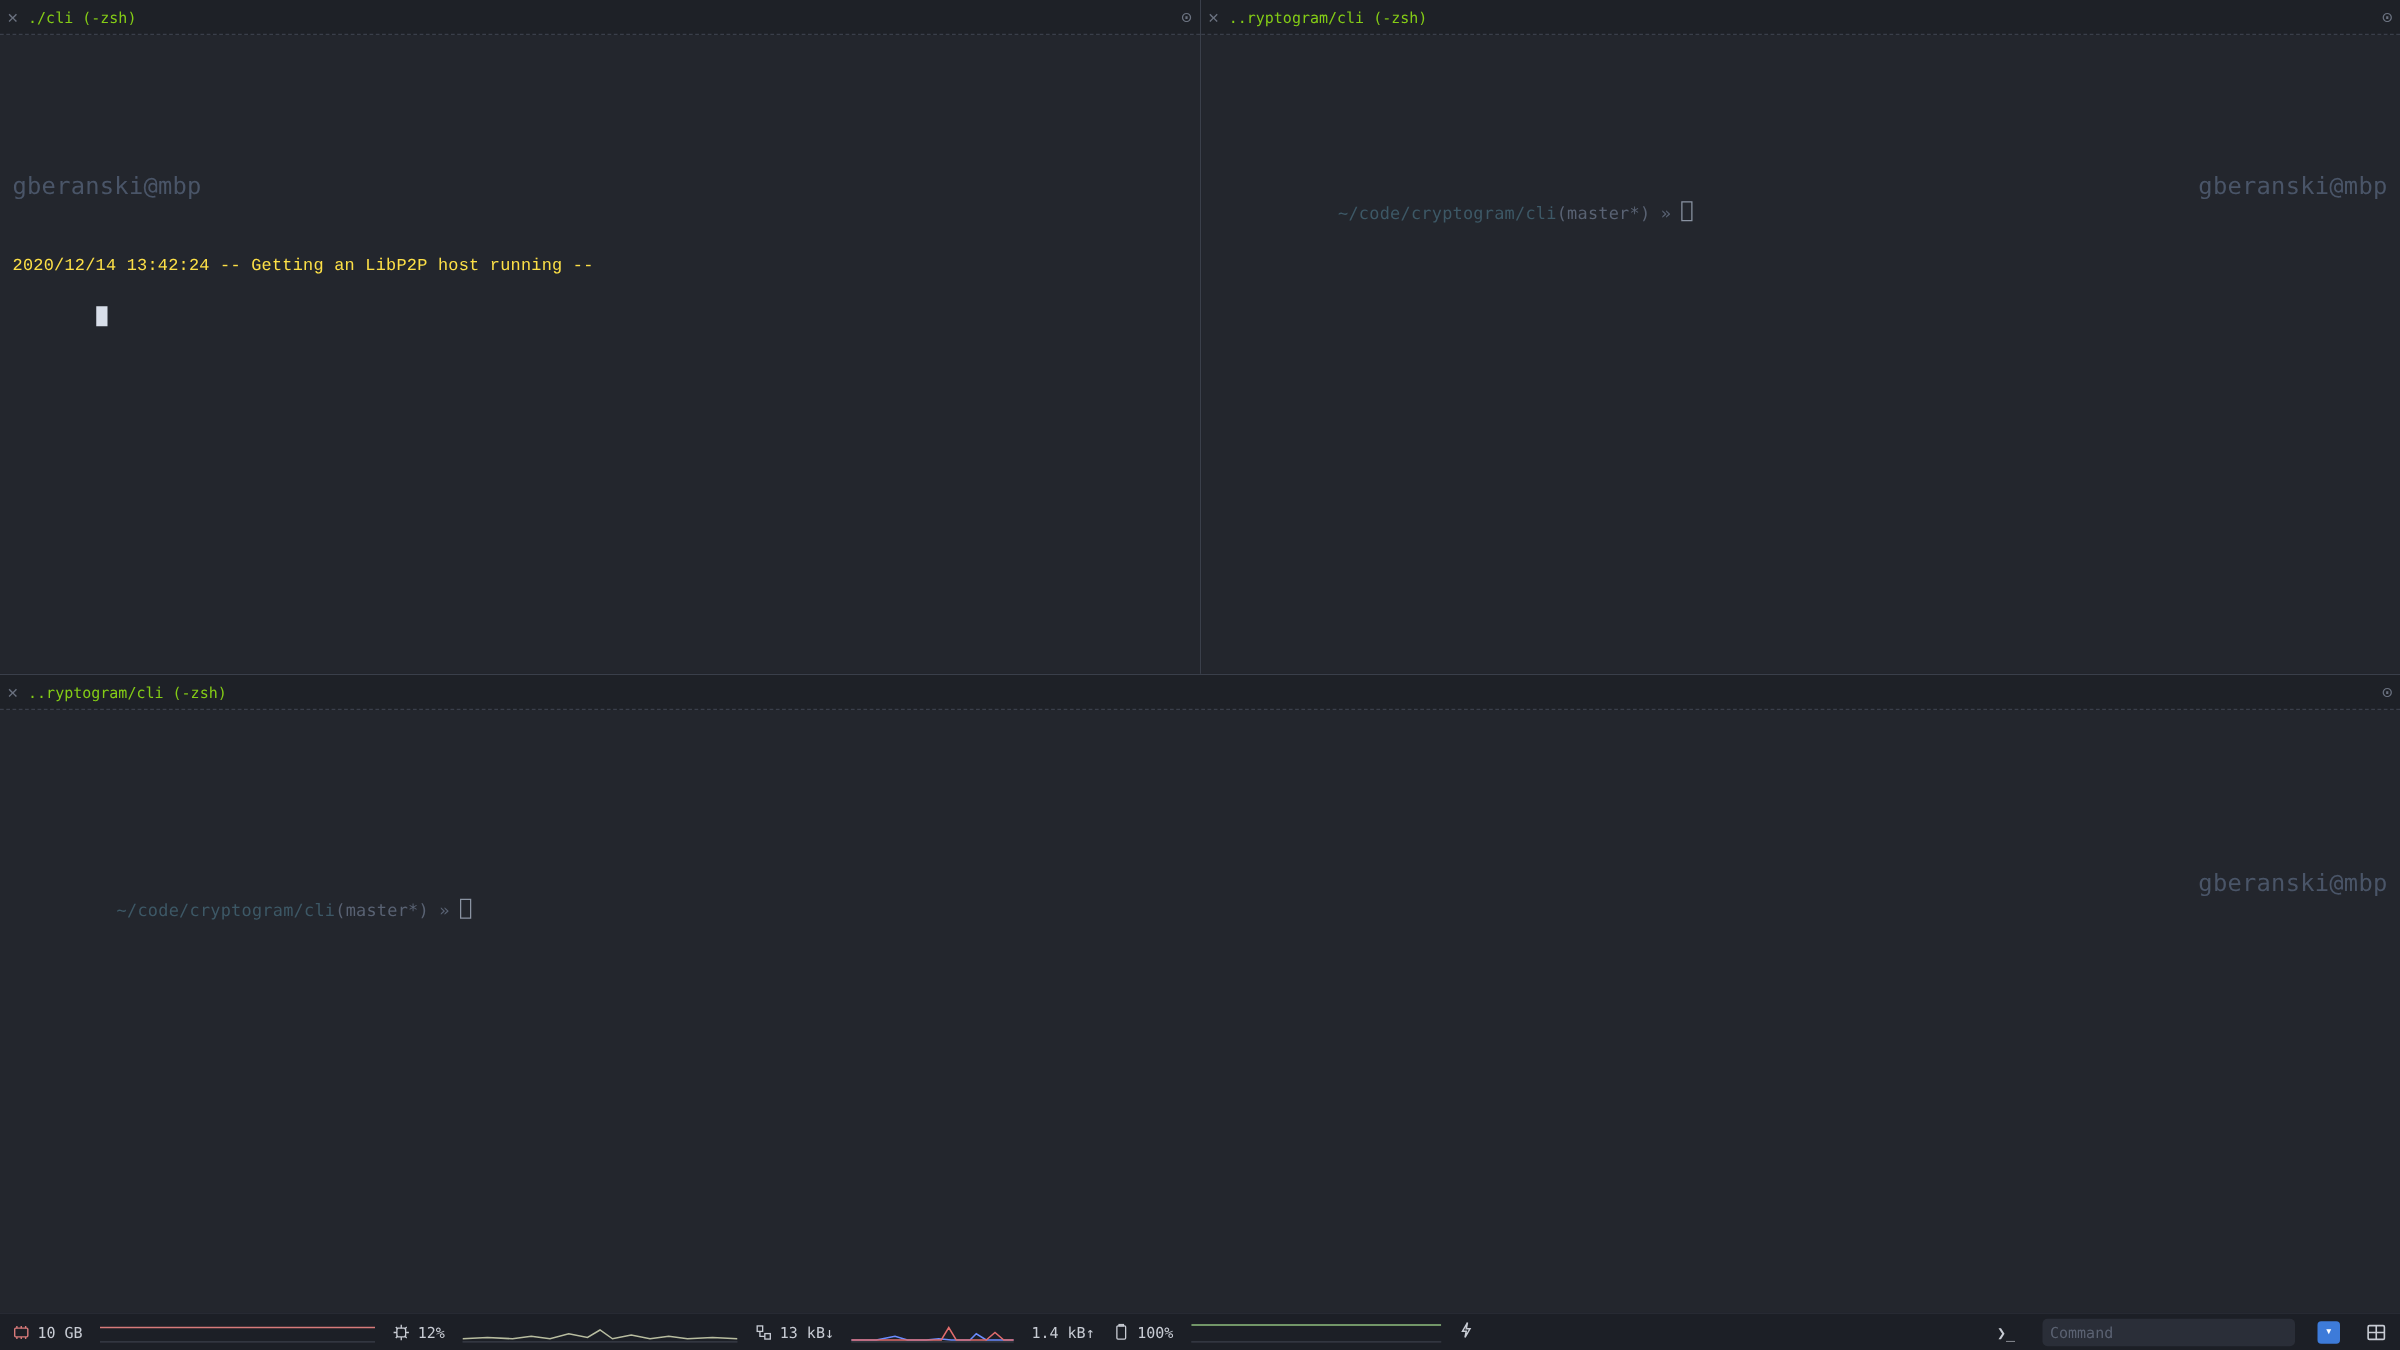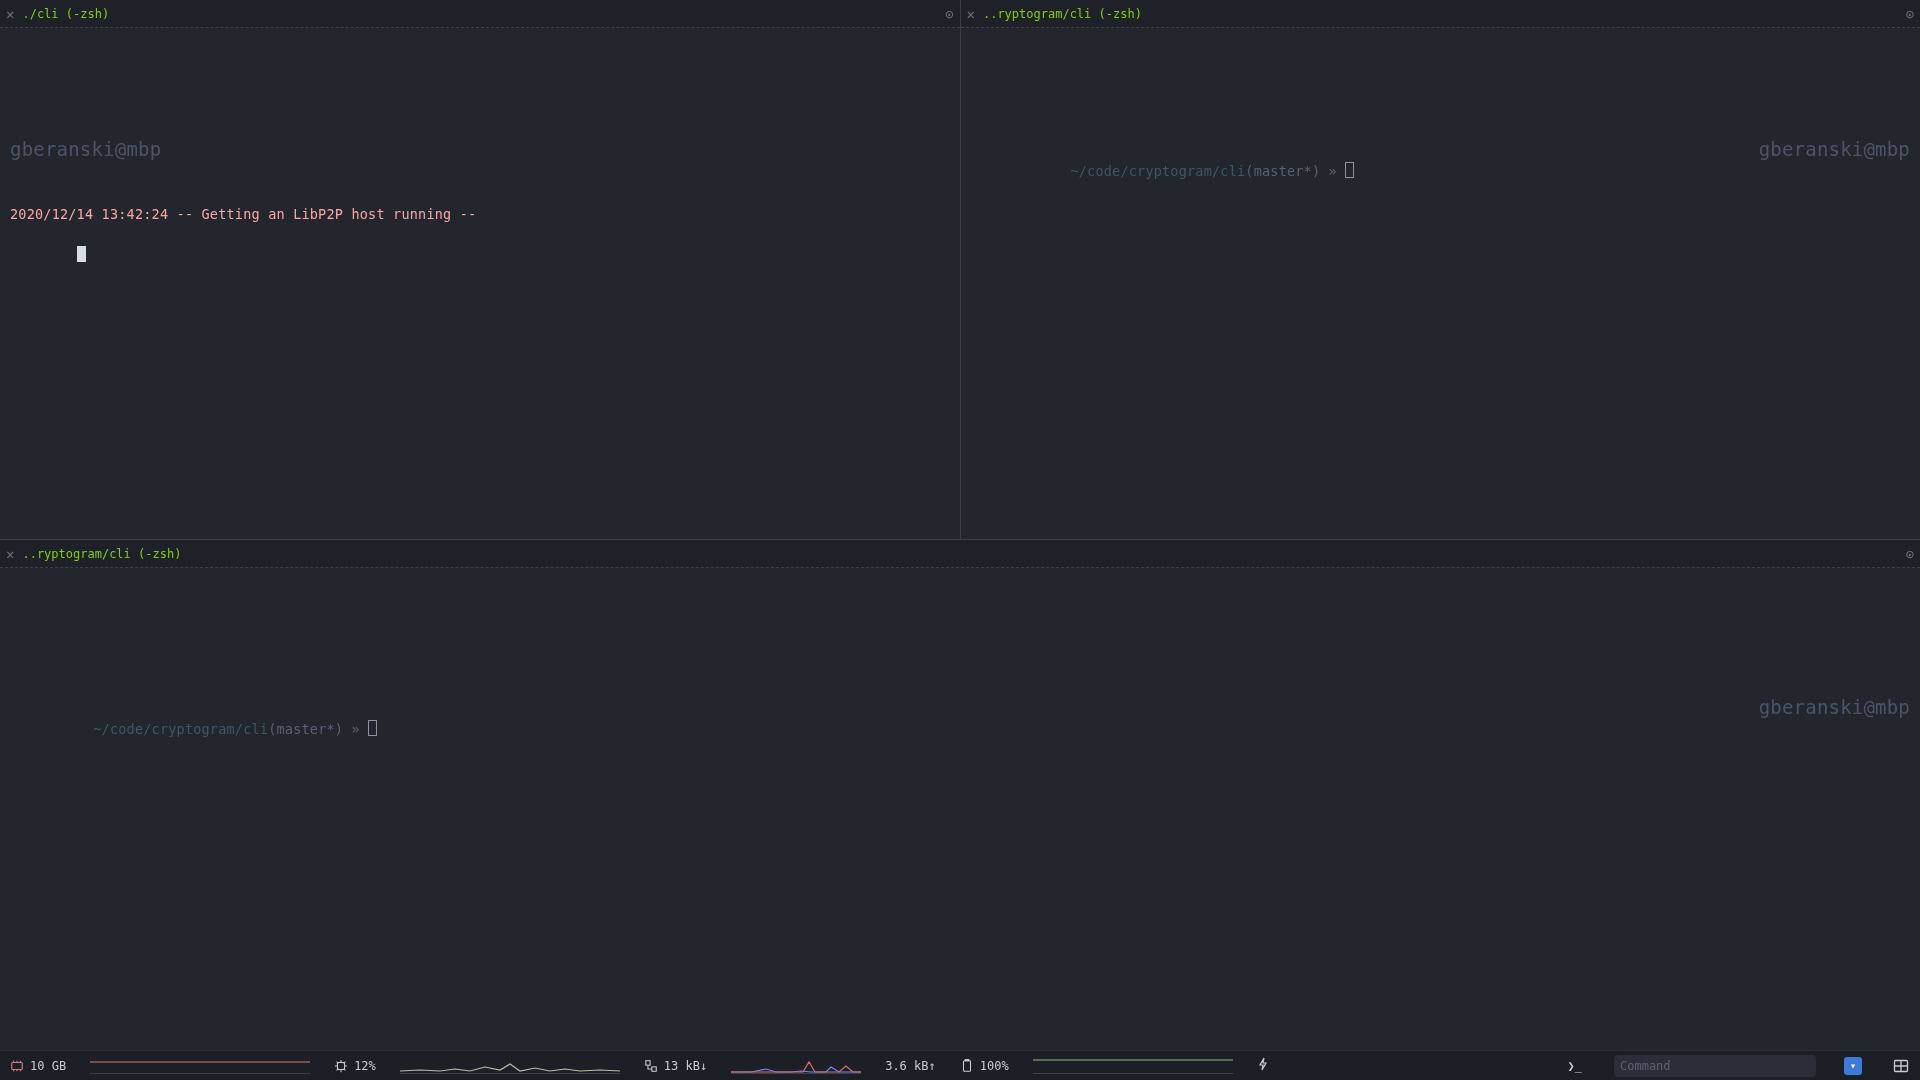--- a/index.html
+++ b/index.html
@@ -25,28 +25,28 @@
 .prompt-line.dim .path { color: #3d5866; }
 .path { color: #5fb3c4; }
 .branch-paren { color: #9aa0ac; }
 .branch-paren.dim { color: #596273; }
 .branch { color: #9aa0ac; }
 .branch.dim { color: #596273; }
 .arrow { color: #9aa0ac; }
 .arrow.dim { color: #596273; }
 .cmd { color: #d8dee9; }
 .userhost { color: #4a5568; font-size: 19px; }
-.log-line { color: #fca5a5; }
+.log-line { color: #fde047; font-family: Liberation Mono, monospace; }
 
 .cursor-block { display: inline-block; width: 9px; height: 16px; background: #d8dee9; vertical-align: -2px; }
 .cursor-hollow { display: inline-block; width: 9px; height: 16px; border: 1px solid #8a93a2; vertical-align: -2px; }
 
 .spacer-lines { height: 18px; }
 
-.status-bar { height: 30px; background: #1c1f26; border-top: 1px solid #2b2f39; display: flex; align-items: center; padding: 0 10px; gap: 24px; font-size: 12px; color: #c8ccd4; }
+.status-bar { height: 30px; background: #1c1f26; border-top: 1px solid #2b2f39; display: flex; align-items: center; padding: 0 10px; gap: 14px; font-size: 12px; color: #c8ccd4; }
 
 .sb-item { display: flex; align-items: center; gap: 6px; }
 .sb-icon { display: inline-flex; align-items: center; justify-content: center; width: 14px; height: 14px; }
 .sb-icon svg { width: 14px; height: 14px; }
 .sb-label { color: #c8ccd4; white-space: nowrap; }
 
 .spark { position: relative; height: 16px; flex: 0 0 auto; border-bottom: 1px solid #3a3f4a; }
 .spark svg { display: block; height: 16px; }
 .spark-mem { width: 220px; }
 .spark-cpu { width: 220px; }
@@ -171,21 +171,21 @@
       </span>
       <span class="sb-label">13 kB↓</span>
     </div>
     <div class="spark spark-net">
       <svg viewBox="0 0 130 16" preserveAspectRatio="none">
         <polyline points="0,14 20,14 35,11 45,14 60,14 70,13 80,14 95,14 100,9 108,14 120,14 130,14" fill="none" stroke="#6b8cff" stroke-width="1.2"></polyline>
         <polyline points="0,14 30,14 50,14 72,14 78,4 84,14 108,14 115,8 122,14 130,14" fill="none" stroke="#e06c6c" stroke-width="1.2"></polyline>
       </svg>
     </div>
     <div class="sb-item">
-      <span class="sb-label">3.6 kB↑</span>
+      <span class="sb-label">1.4 kB↑</span>
     </div>
 
     <div class="sb-item">
       <span class="sb-icon">
         <svg viewBox="0 0 16 16" fill="none" stroke="#c8ccd4" stroke-width="1.2">
             <rect x="4" y="2" width="8" height="12" rx="1"></rect>
             <rect x="6" y="0.5" width="4" height="1.5"></rect>
           </svg>
       </span>
       <span class="sb-label">100%</span>

